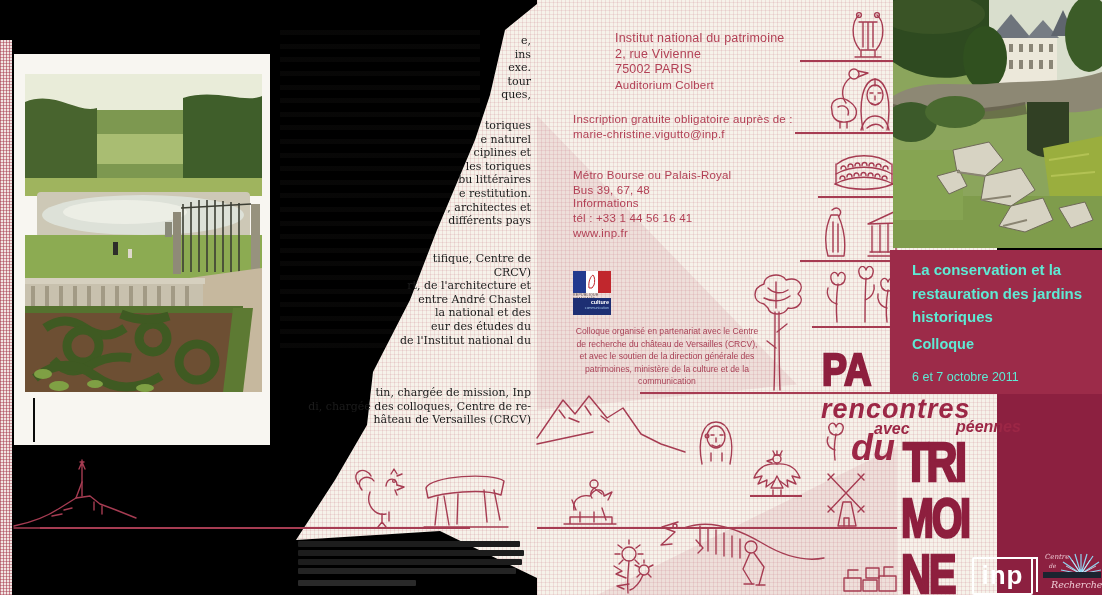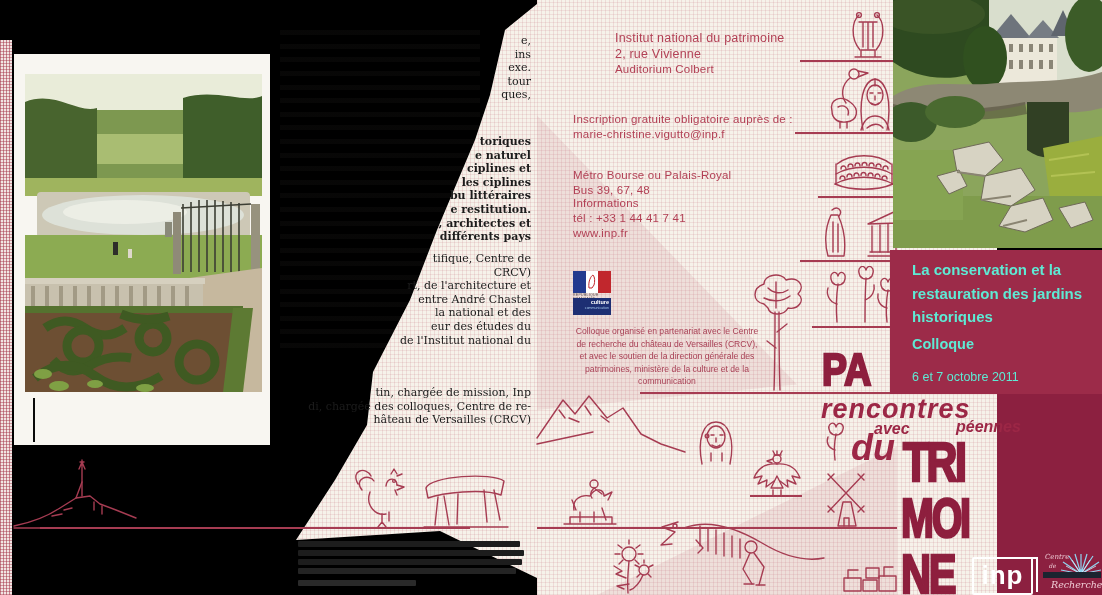--- a/index.html
+++ b/index.html
@@ -126,53 +126,54 @@
           <ellipse cx="120" cy="314" rx="9" ry="4"></ellipse>
       </g>
     </svg>
     <div class="abs" style="left:19px;top:344px;width:2px;height:44px;background:#0a0a0a;"></div>
   </div>
 
   <div class="abs ghostrows" style="left:280px;top:28px;width:200px;height:320px;opacity:.5;"></div>
   <div class="abs hatch wedge"></div>
   <div class="abs" style="left:270px;top:0;width:267px;height:595px;">
     <div class="frag-group" style="top:34px;"><div>e,</div><div>ins</div><div>exe.</div><div>tour</div><div>ques,</div></div>
-    <div class="frag-group" style="top:135px;font-weight:bold;"><div>toriques</div><div>e naturel</div><div>ciplines et</div><div>les ciplines</div><div>bu littéraires</div><div>e restitution.</div><div>, architectes et</div><div>différents pays</div></div>
+    <div class="frag-group" style="top:119px;"><div>toriques</div><div>e naturel</div><div>ciplines et</div><div>les toriques</div><div>bu littéraires</div><div>e restitution.</div><div>, architectes et</div><div>différents pays</div></div>
     <div class="frag-group" style="top:252px;"><div>tifique, Centre de</div><div>CRCV)</div><div>rt, de l'architecture et</div><div>entre André Chastel</div><div>la national et des</div><div>eur des études du</div><div>de l'Institut national du</div></div>
     <div class="frag-group" style="top:386px;"><div>tin, chargée de mission, Inp</div><div>di, chargée des colloques, Centre de re-</div><div>hâteau de Versailles (CRCV)</div></div>
     <div class="obar" style="left:28px;top:541px;width:222px;"></div>
     <div class="obar" style="left:28px;top:550px;width:226px;"></div>
     <div class="obar" style="left:28px;top:559px;width:224px;"></div>
     <div class="obar" style="left:28px;top:568px;width:218px;background:#242424;"></div>
     <div class="obar" style="left:28px;top:580px;width:118px;background:#2a2a2a;"></div>
   </div>
 
   <div class="abs hatch" style="left:537px;top:0;width:460px;height:595px;">
     <div class="abs shade" style="left:0;top:90px;width:260px;height:320px;
          clip-path:polygon(0 8%,100% 92%,0 100%);"></div>
     <div class="abs shade" style="left:60px;top:430px;width:300px;height:165px;
          clip-path:polygon(0 100%,100% 10%,100% 100%);"></div>
   </div>
 
   <div class="abs inktext addr" style="left:573px;top:31px;">
     <div>Institut national du patrimoine</div>
     <div>2, rue Vivienne</div>
+    <div>75002 PARIS</div>
     <div class="venue">Auditorium Colbert</div>
   </div>
   <div class="abs inktext small-ink" style="left:573px;top:112px;">
     <div>Inscription gratuite obligatoire auprès de :</div>
     <div>marie-christine.vigutto@inp.f</div>
   </div>
   <div class="abs inktext small-ink" style="left:573px;top:168px;">
     <div>Métro Bourse ou Palais-Royal</div>
     <div>Bus 39, 67, 48</div>
   </div>
   <div class="abs inktext small-ink" style="left:573px;top:196px;">
     <div>Informations</div>
-    <div>tél : +33 1 44 41 7 41</div>
+    <div>tél : +33 1 44 56 16 41</div>
     <div>www.inp.fr</div>
   </div>
 
   <div class="abs" style="left:573px;top:271px;width:38px;">
     <div class="rf-flag">
       <div style="background:#223a8f;"></div>
       <div style="background:#fff;position:relative;">
         <svg width="12" height="22" viewBox="0 0 12 22" style="position:absolute;left:0;top:0;">
           <path d="M3 17 C2 10 5 5 7 4 C9 6 9 11 8 14 L6 17 z" fill="none" stroke="#c1272d" stroke-width="1"></path>
         </svg>

